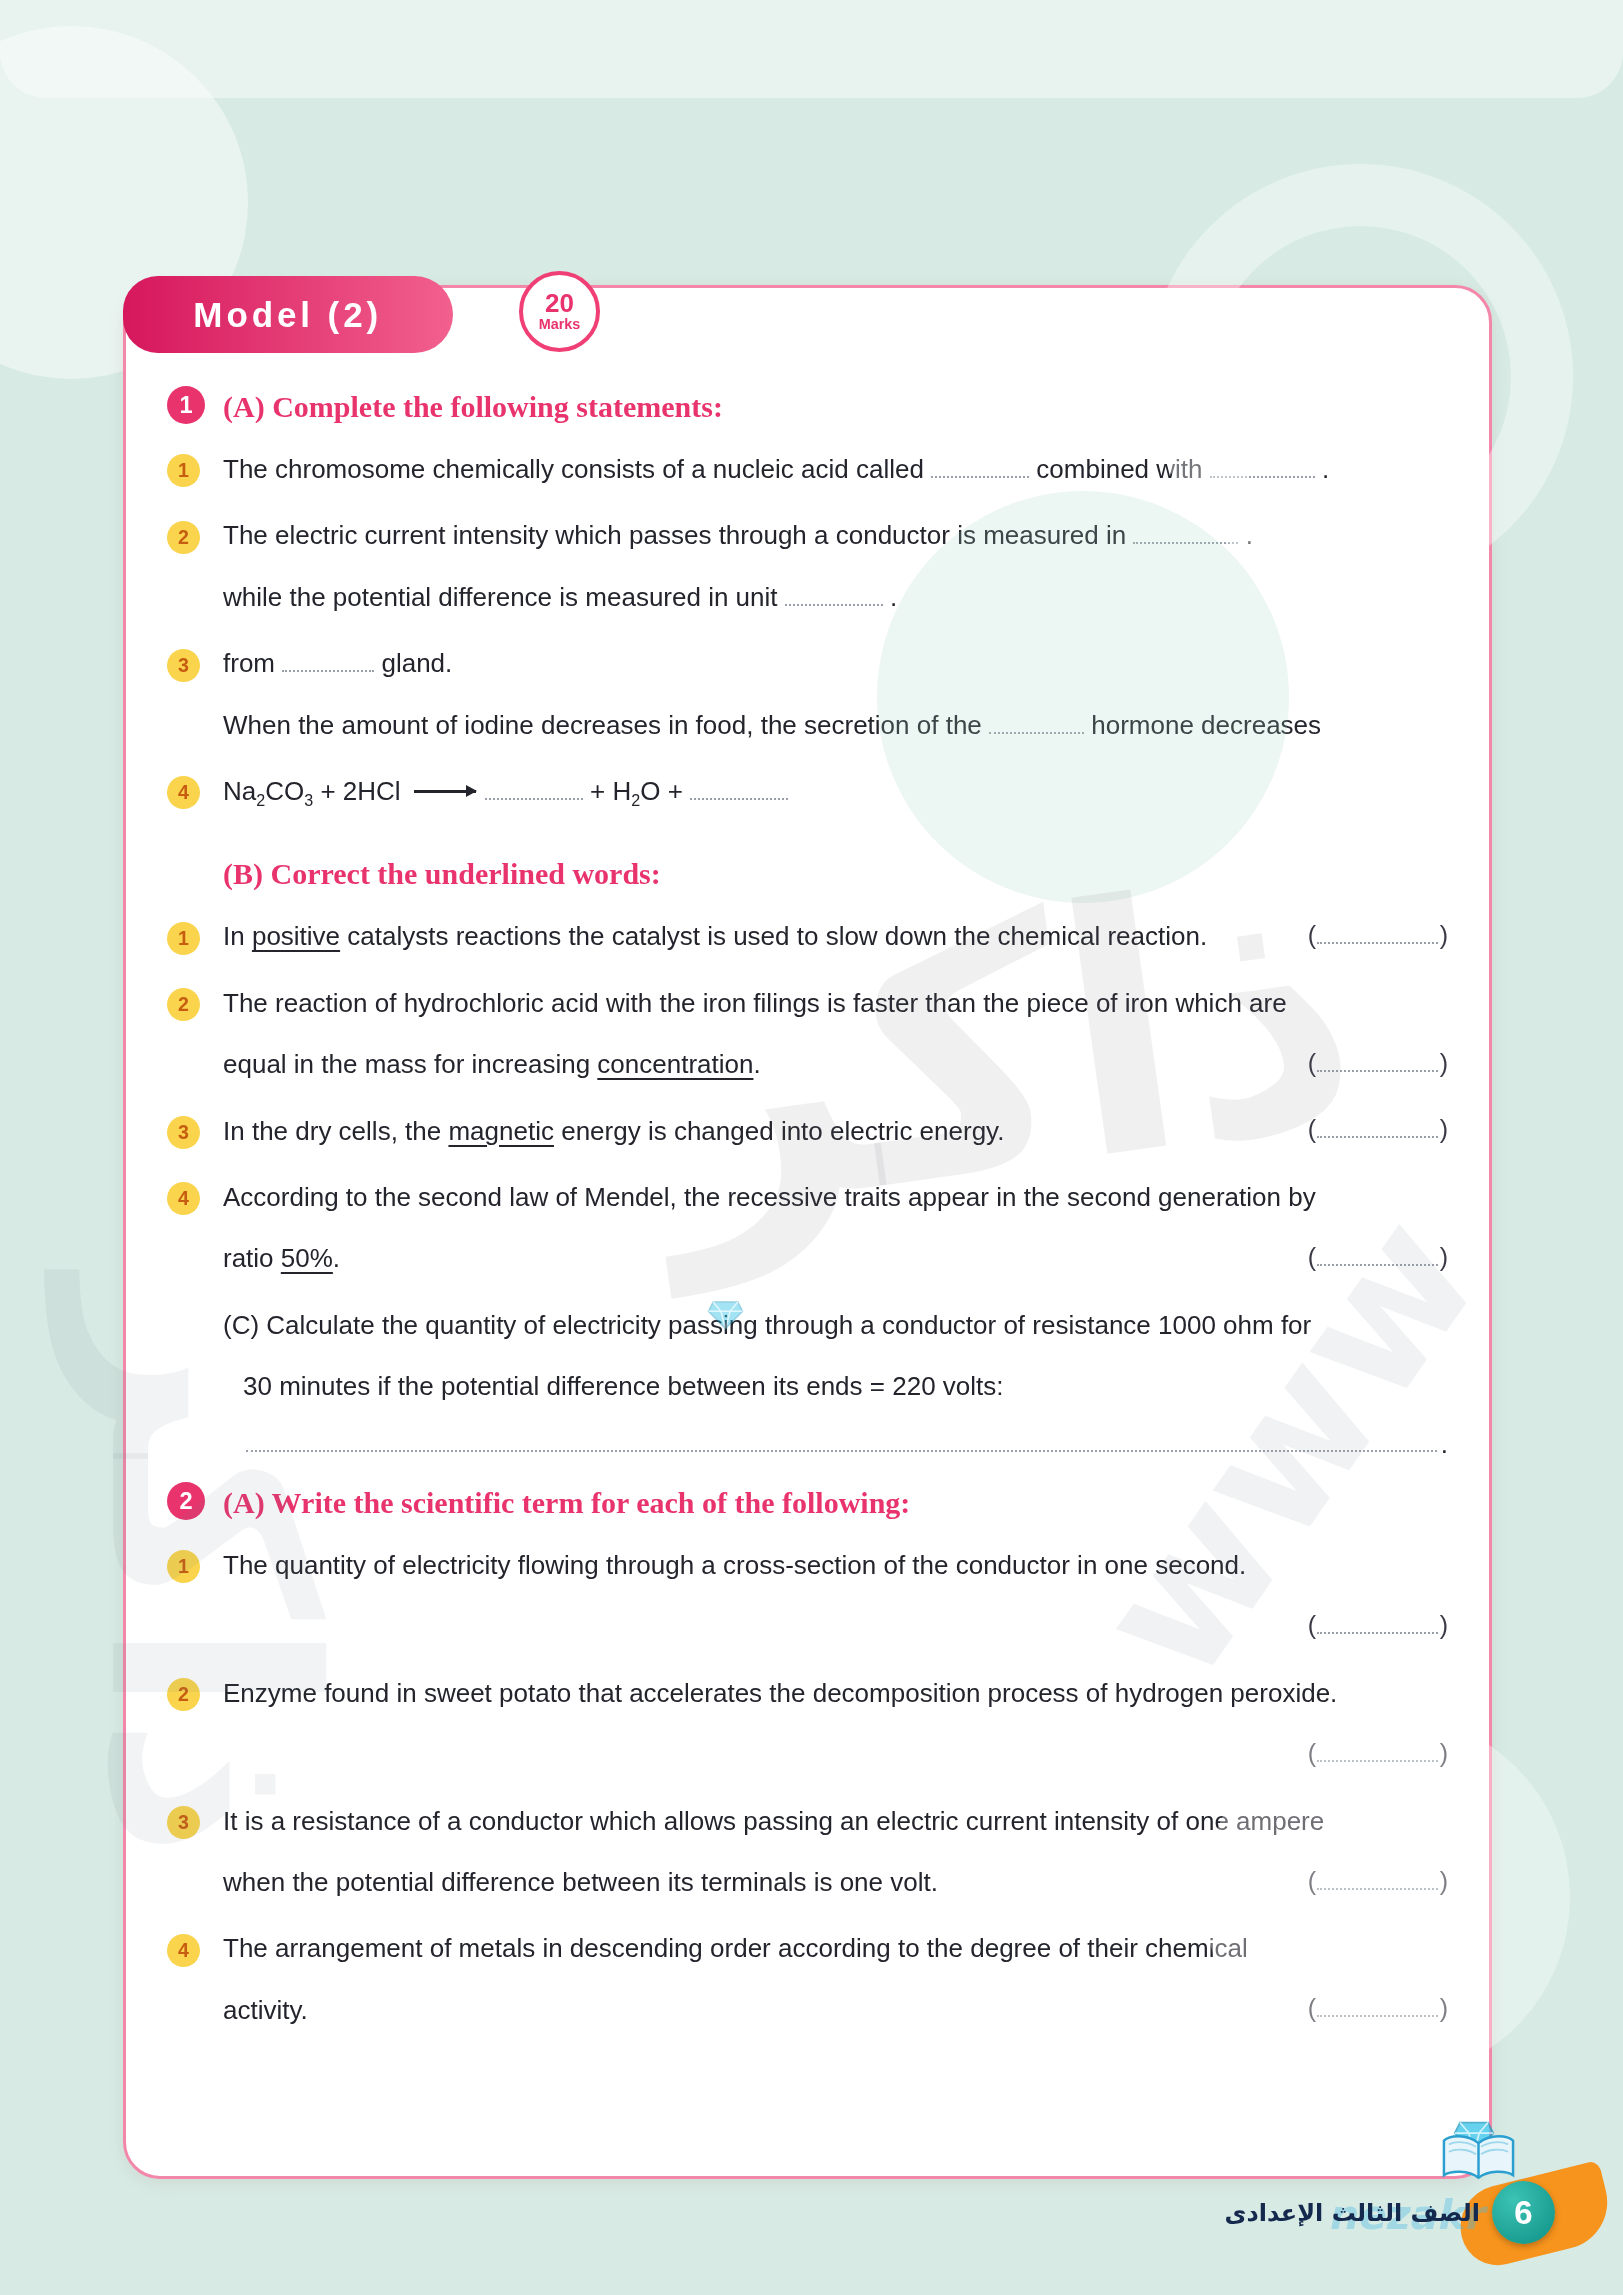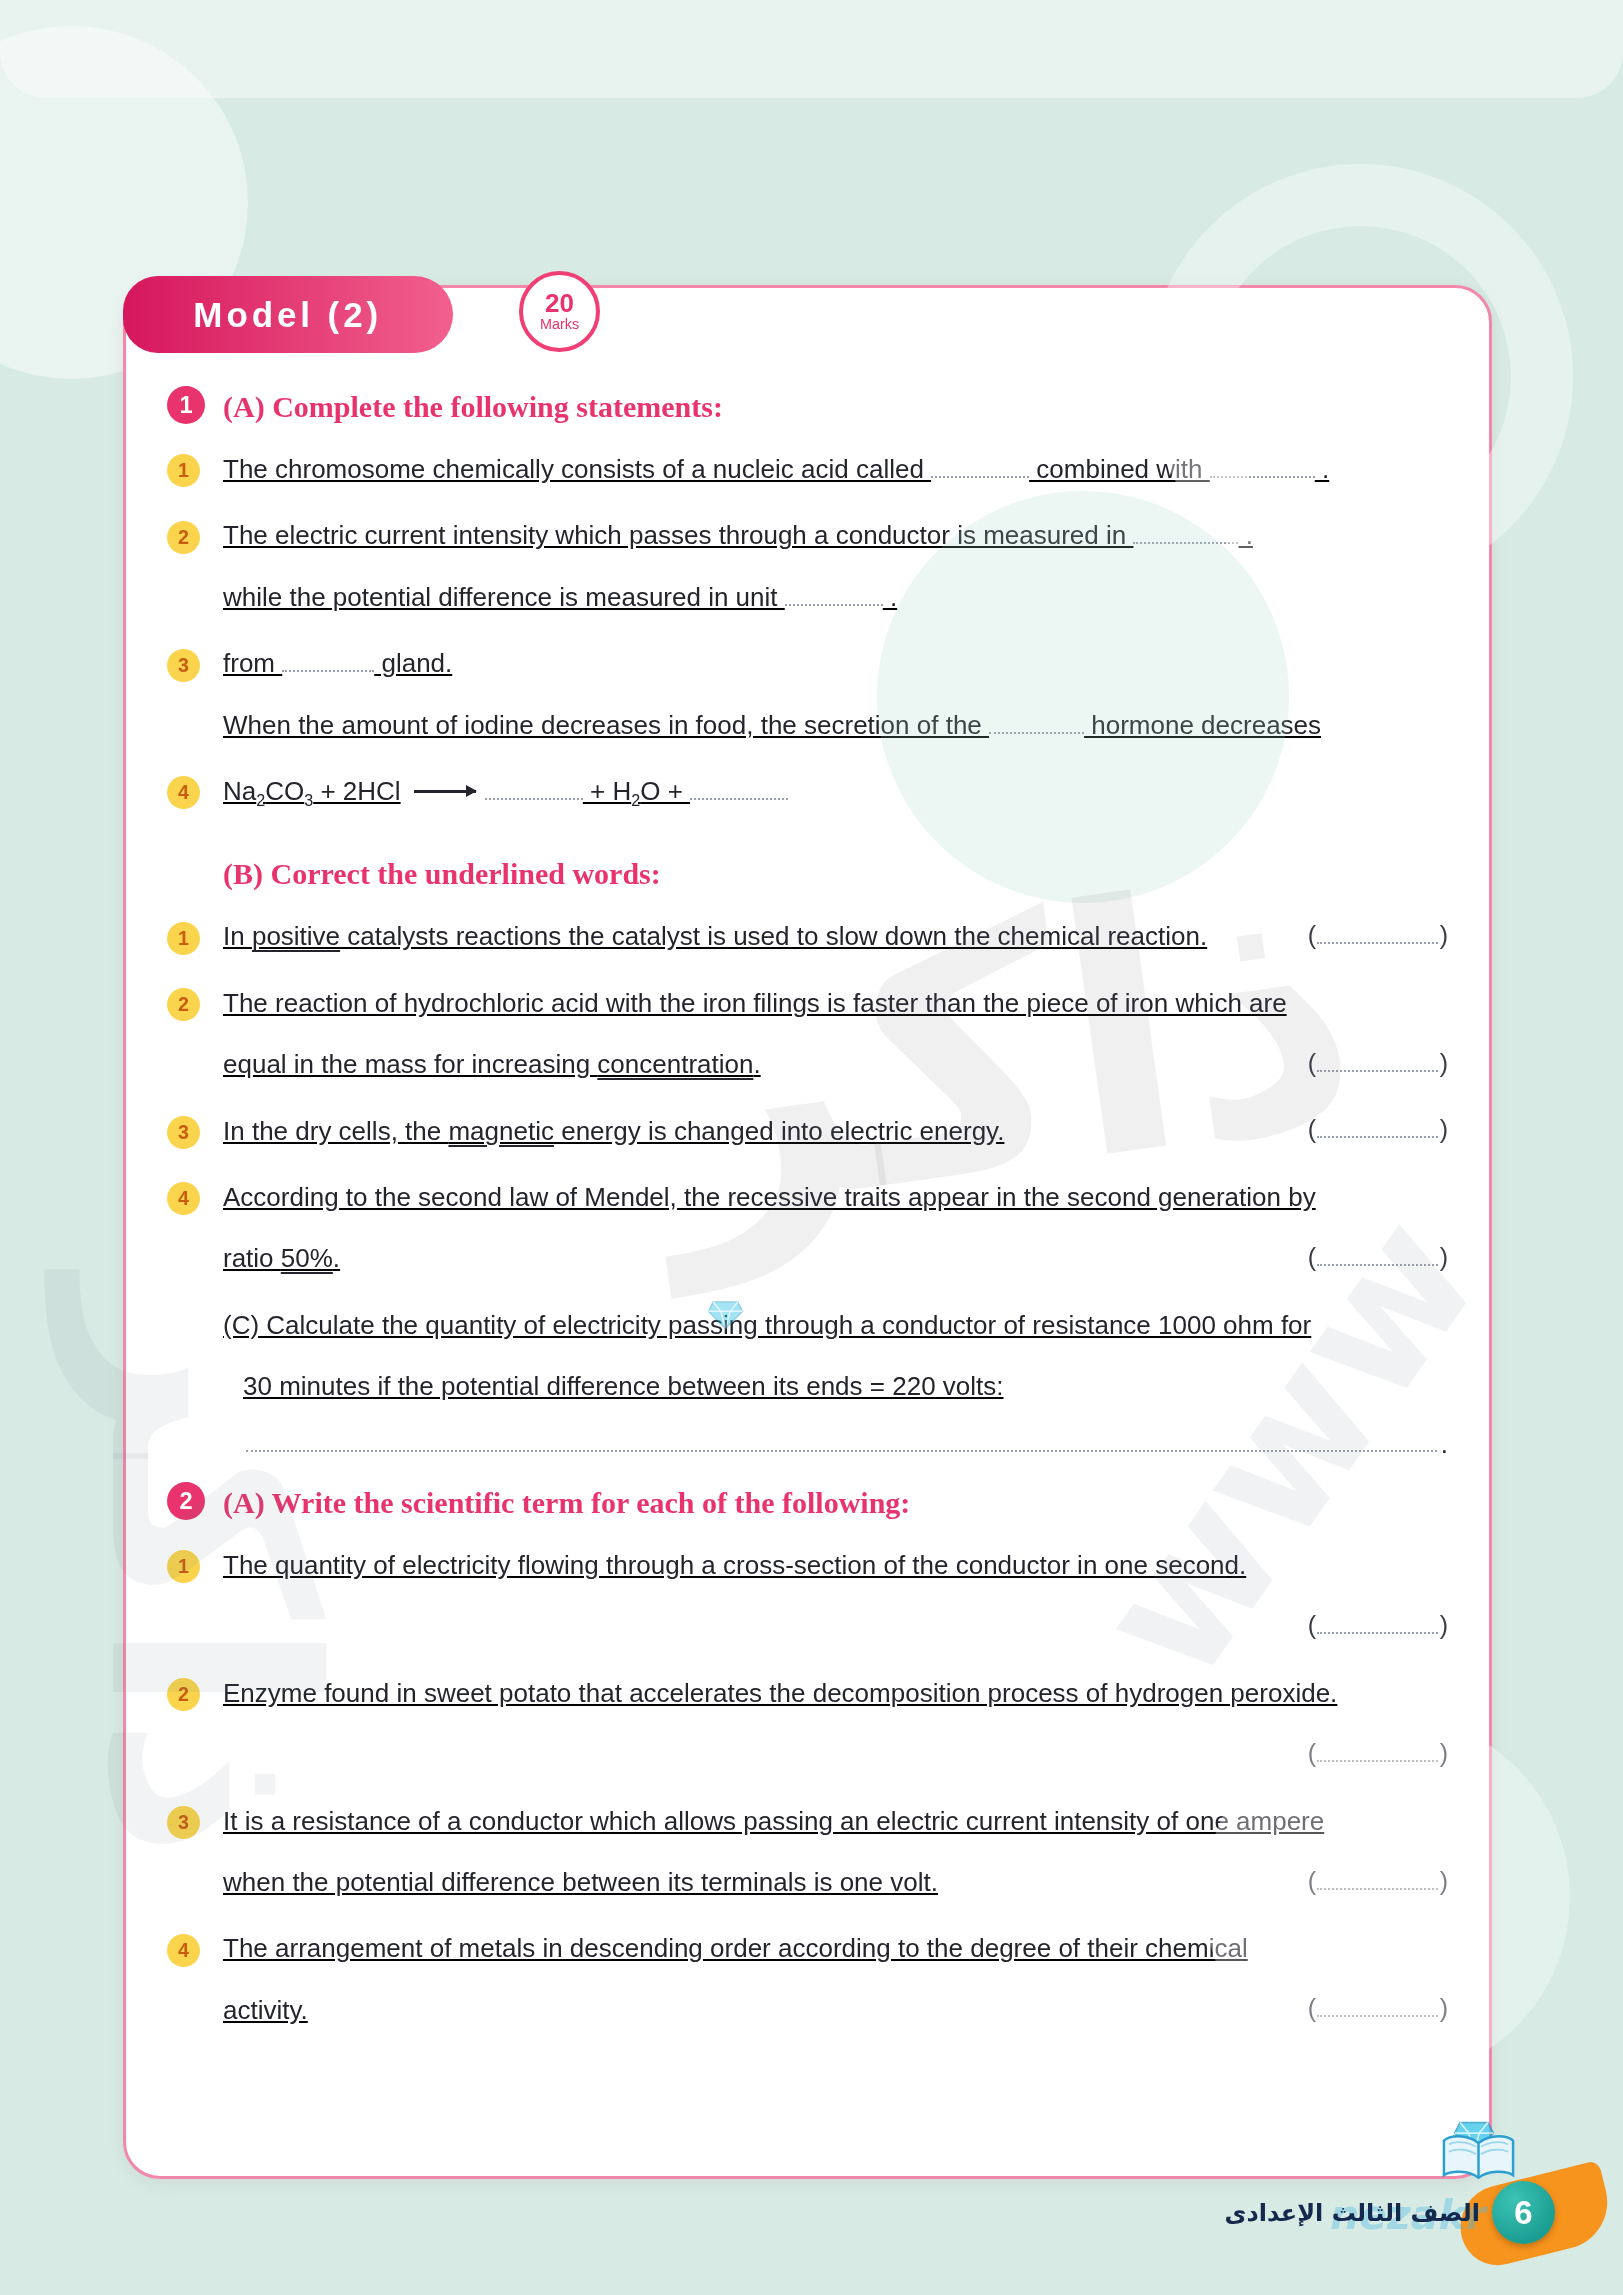--- a/index.html
+++ b/index.html
@@ -39,31 +39,31 @@
     border-radius:37px 41px 41px 37px;
     display:flex;align-items:center;justify-content:center;
     color:#fff;font-size:35px;font-weight:bold;letter-spacing:3.9px;
   }
   .marks-badge{
     position:absolute;top:-17px;left:393px;width:81px;height:81px;border-radius:50%;
     background:#fff;border:4.6px solid #ef3f75;box-sizing:border-box;
     display:flex;flex-direction:column;align-items:center;justify-content:center;
   }
   .marks-badge .mv{color:#e8336d;font-size:26px;font-weight:bold;line-height:1;}
-  .marks-badge .ml{color:#e8336d;font-size:14.4px;font-weight:normal;line-height:1.2;}
+  .marks-badge .ml{color:#e8336d;font-size:14.4px;font-weight:bold;line-height:1.2;}
 
   
   .b-row{display:flex;align-items:flex-start;margin-bottom:5.2px;position:relative;}
   .gutter{width:56px;flex:none;padding-top:0px;}
   .qbadge{width:38px;height:38px;border-radius:50%;background:#e8336d;color:#fff;font-weight:bold;font-size:23.6px;display:flex;align-items:center;justify-content:center;}
   .ibadge{width:33px;height:33px;border-radius:50%;background:#f9d44c;color:#c65d11;font-weight:bold;font-size:19.6px;display:flex;align-items:center;justify-content:center;margin-top:1.3px;}
   .heading-row{margin:17px 0 29px 0;}
   .heading-row.first{margin-top:0;}
   .pink-heading{color:#e8336d;font-weight:bold;font-size:30px;padding-top:3.9px;font-family:Liberation Serif, serif;}
-  .item-body{flex:1;min-width:0;text-decoration:underline;}
+  .item-body{flex:1;min-width:0;}
   .line{position:relative;font-size:26px;line-height:1.3;color:#23242c;margin-bottom:27.5px;min-height:1.3em;}
   .line.has-answer{padding-right:196px;}
   .answer{position:absolute;right:0;bottom:2.6px;font-size:25px;color:#3a3a46;white-space:nowrap;}
   .adots{display:inline-block;width:121px;height:.62em;border-bottom:2px dotted #9aa0ab;margin:0 1.3px;}
   .blank{display:inline-block;height:.82em;border-bottom:2px dotted #9aa0ab;}
   .ul{text-decoration:underline;text-underline-offset:5.2px;text-decoration-thickness:1.6px;margin-top:25px;}
   sub{font-size:62%;line-height:0;}
   .arrow{display:inline-block;width:62px;height:2.6px;background:#23242c;vertical-align:middle;margin:0 9.2px 3.9px 13px;position:relative;}
   .arrow::after{content:'';position:absolute;right:-1.3px;top:50%;transform:translateY(-50%);border-left:11px solid #23242c;border-top:6.5px solid transparent;border-bottom:6.5px solid transparent;}
   .plain-row{margin-top:3.9px;}

